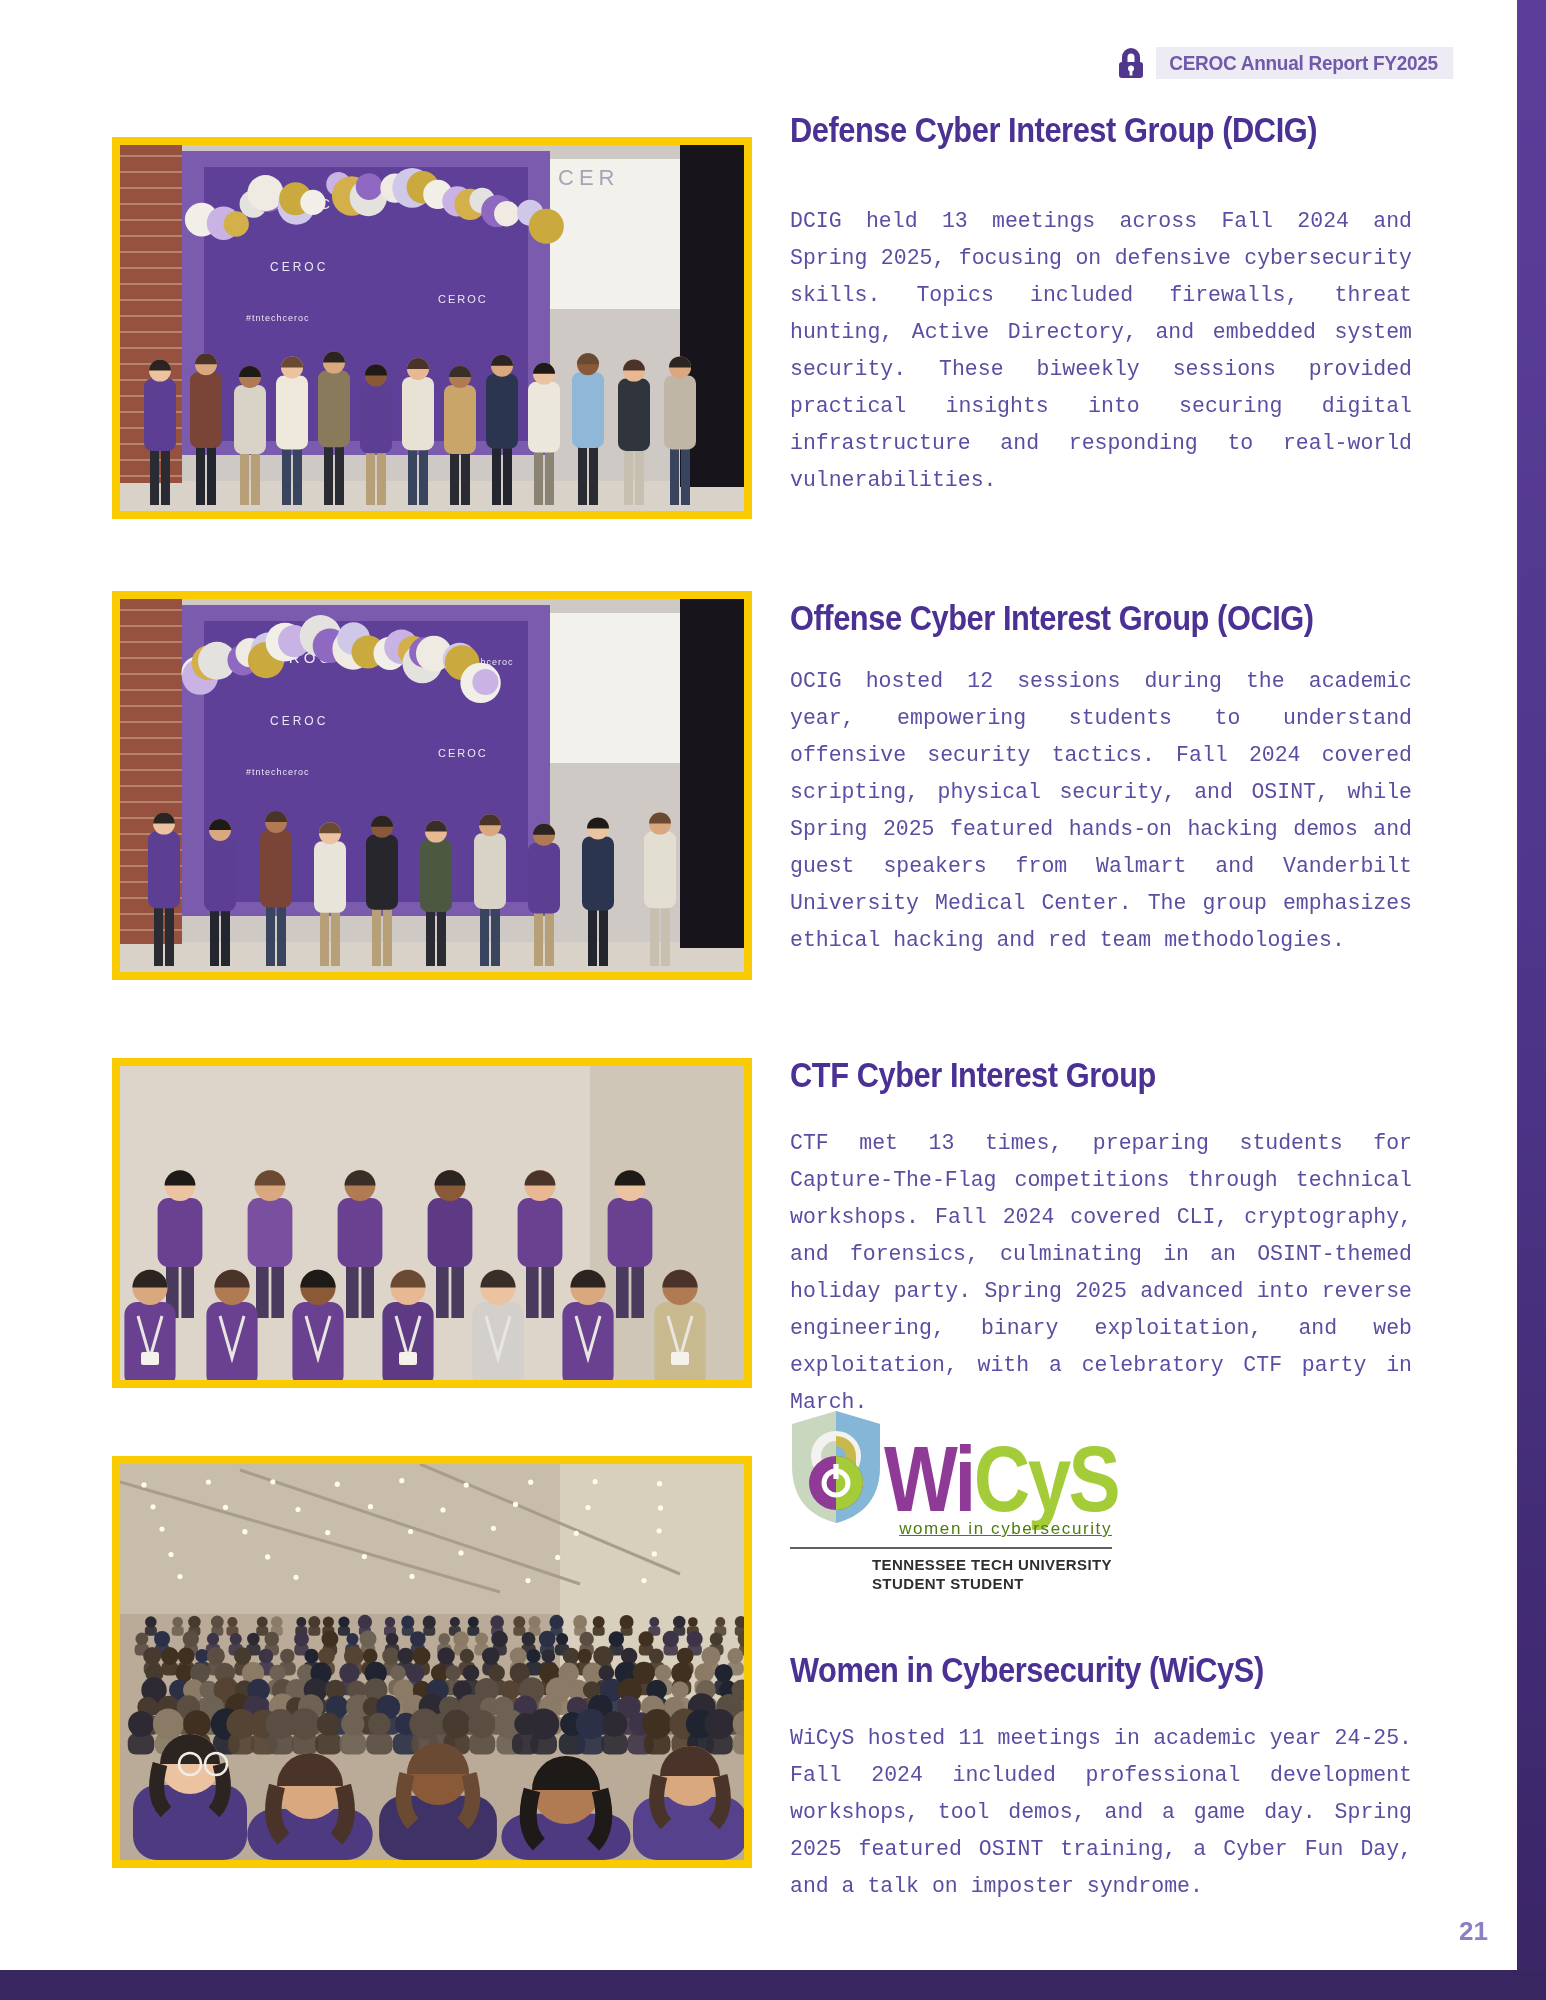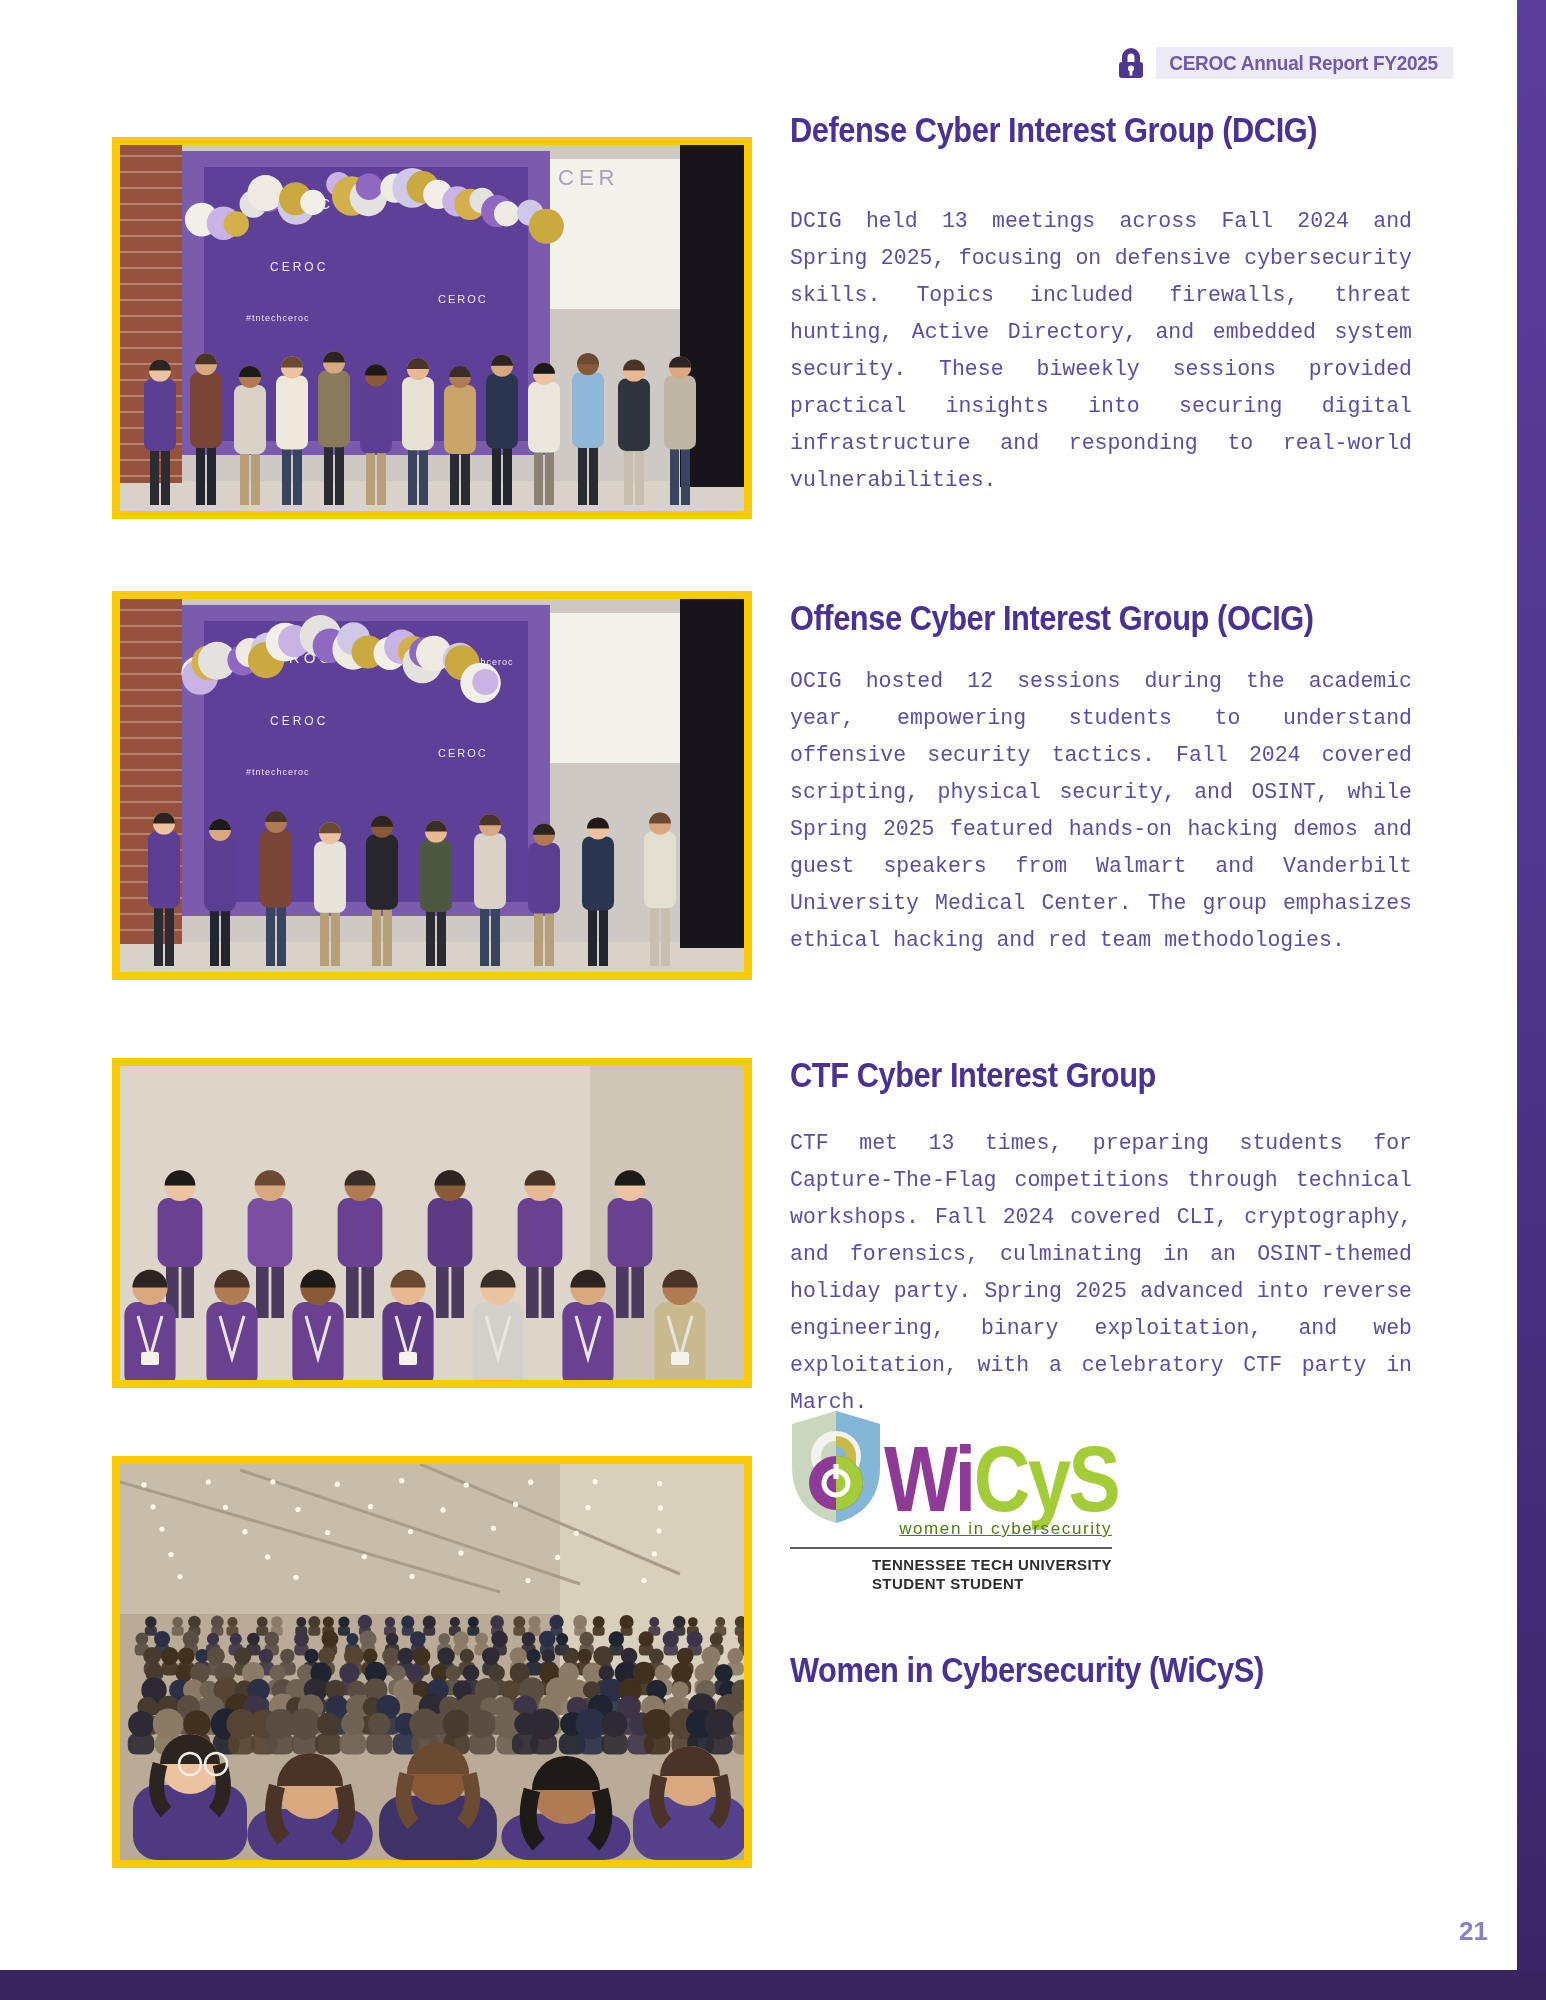--- a/index.html
+++ b/index.html
@@ -914,15 +914,16 @@
     <span class="wicys-wordmark"><span class="wicys-wi">Wi</span><span class="wicys-cys">CyS</span></span>
     <div class="wicys-tagline">women in cybersecurity</div>
     <div class="wicys-divider"></div>
     <div class="wicys-chapter">
       <div>TENNESSEE TECH UNIVERSITY</div>
       <div>STUDENT STUDENT</div>
     </div>
   </div>
 
   <div class="section-title" id="title4">Women in Cybersecurity (WiCyS)</div>
+  <div class="body-text" id="para4">WiCyS hosted 11 meetings in academic year 24-25. Fall 2024 included professional development workshops, tool demos, and a game day. Spring 2025 featured OSINT training, a Cyber Fun Day, and a talk on imposter syndrome.</div>
 
   <div class="page-number">21</div>
 </div>
 
 </body></html>

